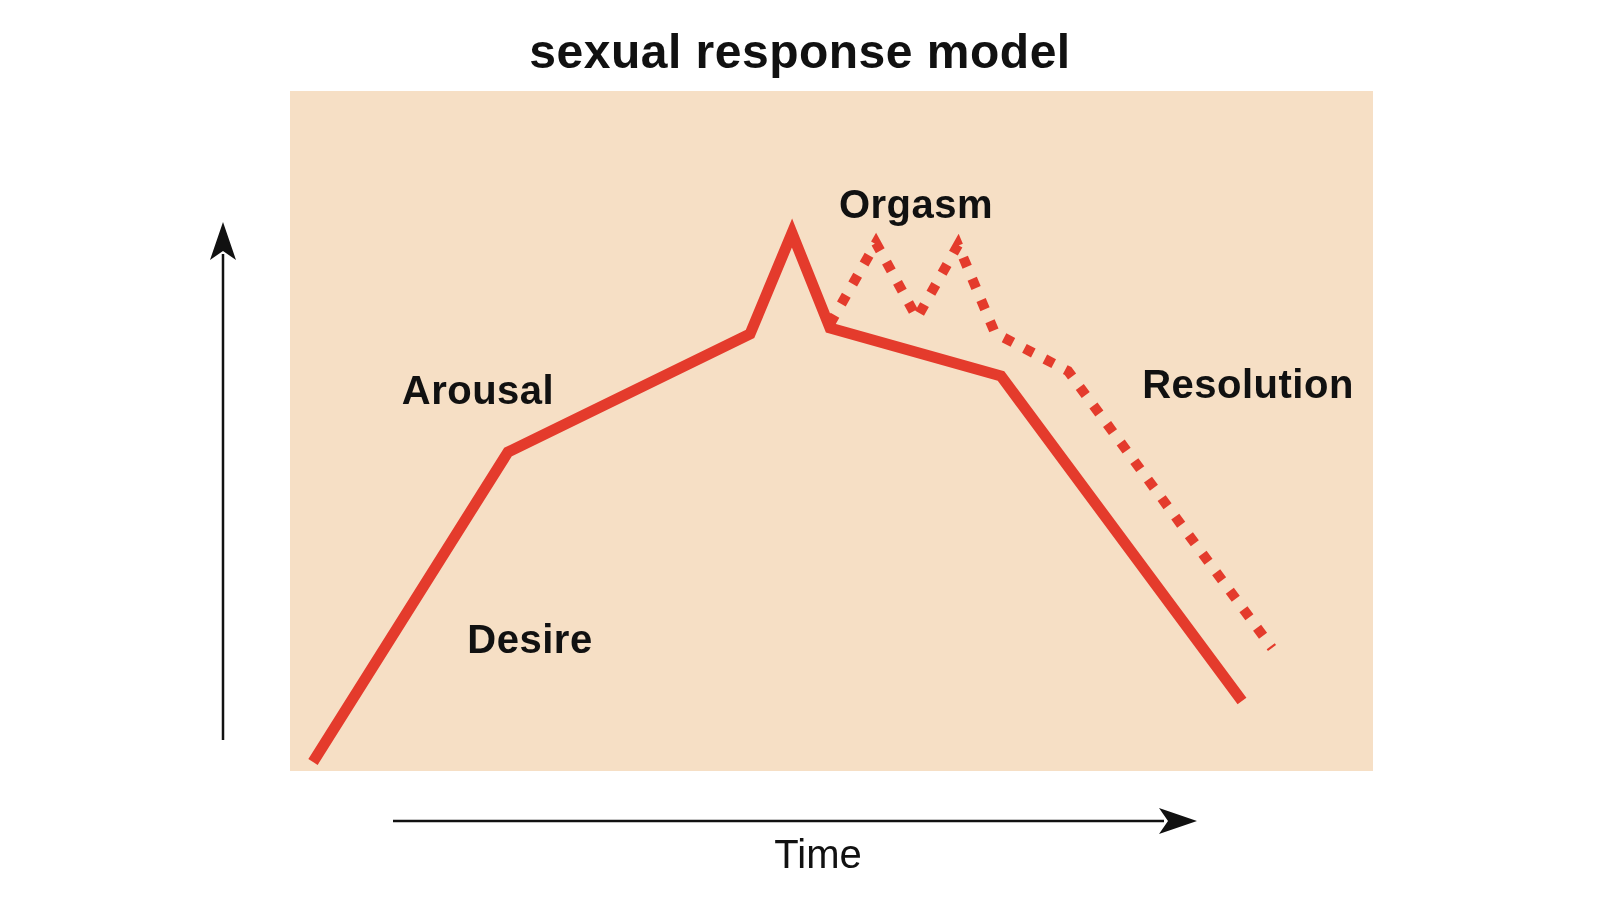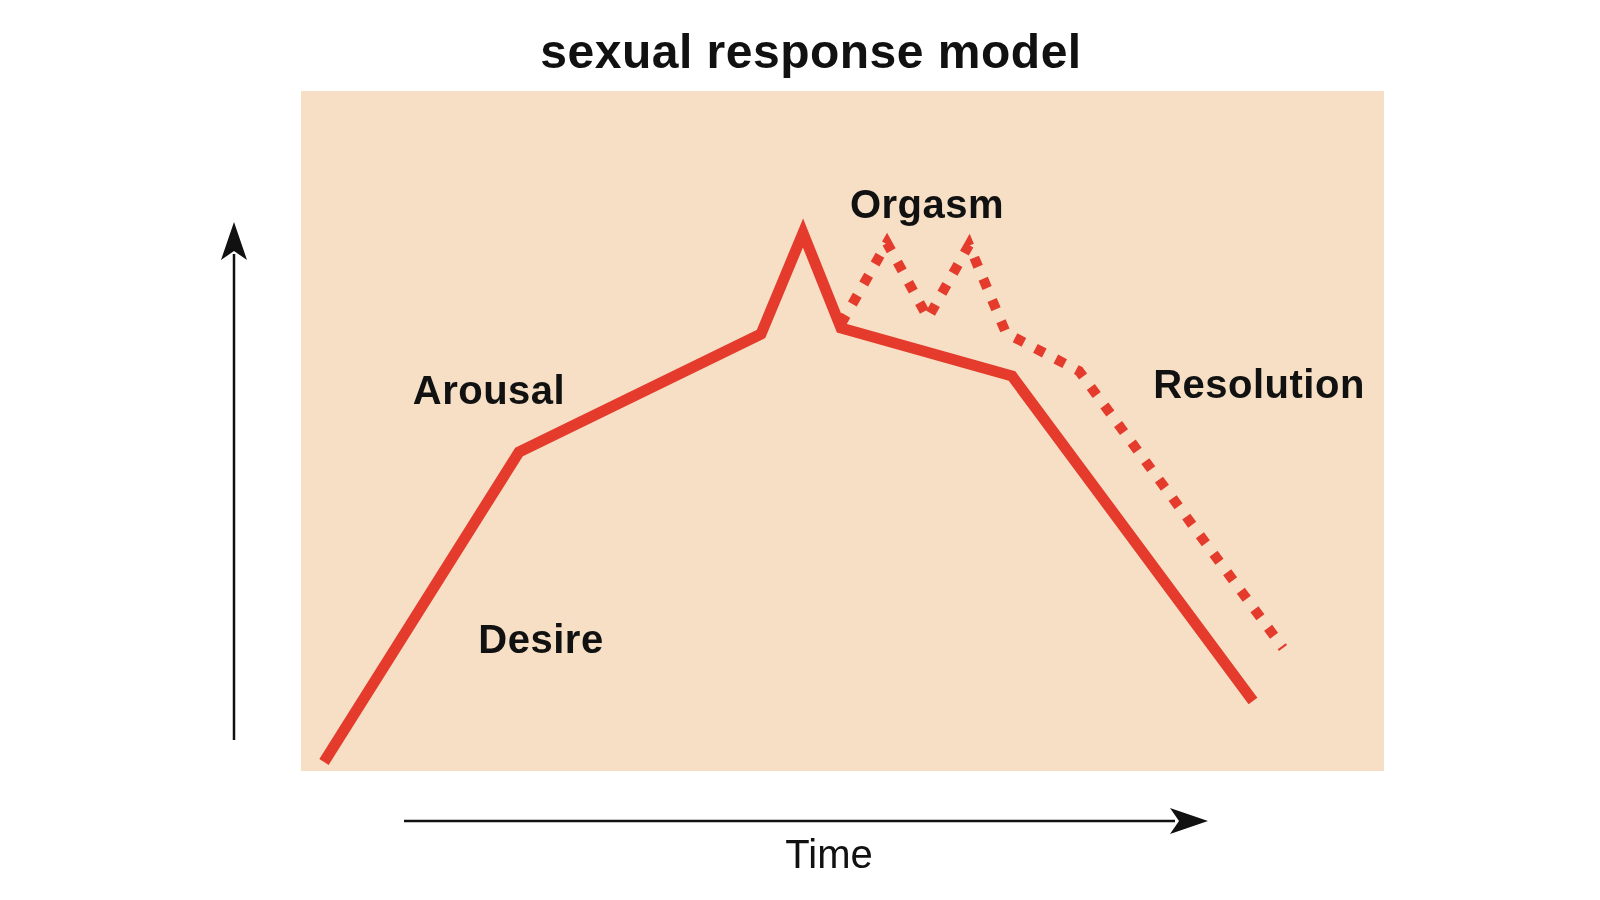--- a/index.html
+++ b/index.html
@@ -8,21 +8,20 @@
     width: 1600px;
     height: 900px;
     background: var(--color-canvas, #ffffff);
     font-family: "Liberation Sans", sans-serif;
     overflow: hidden;
   }
   .figure-wrap {
     position: relative;
     width: 1492px;
     height: 900px;
-    margin-left: 11px;
   }
   svg { display: block; }
   .panel-rect { fill: var(--color-panel, #f6dfc5); }
   .axis-line {
     stroke: var(--color-axis, #111111);
     stroke-width: 2.5;
     fill: none;
   }
   .axis-head { fill: var(--color-axis, #111111); }
   .response-solid {

